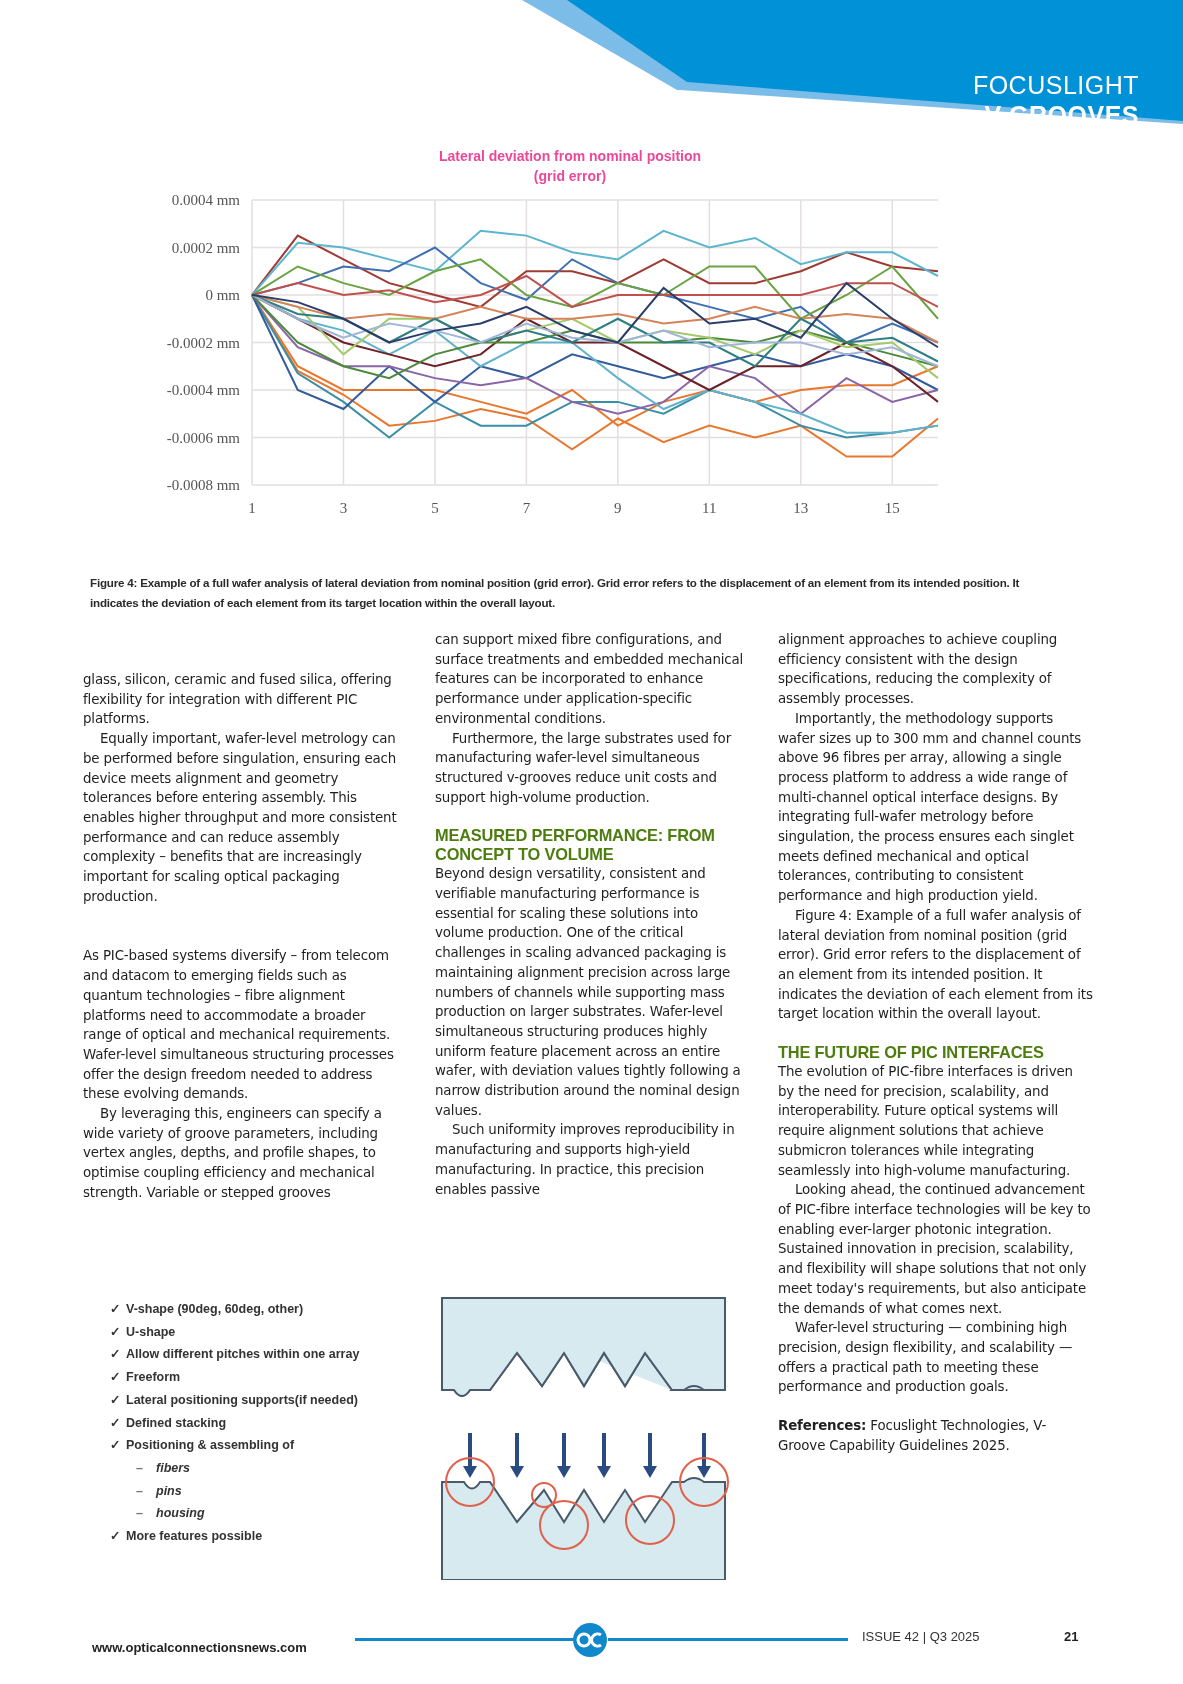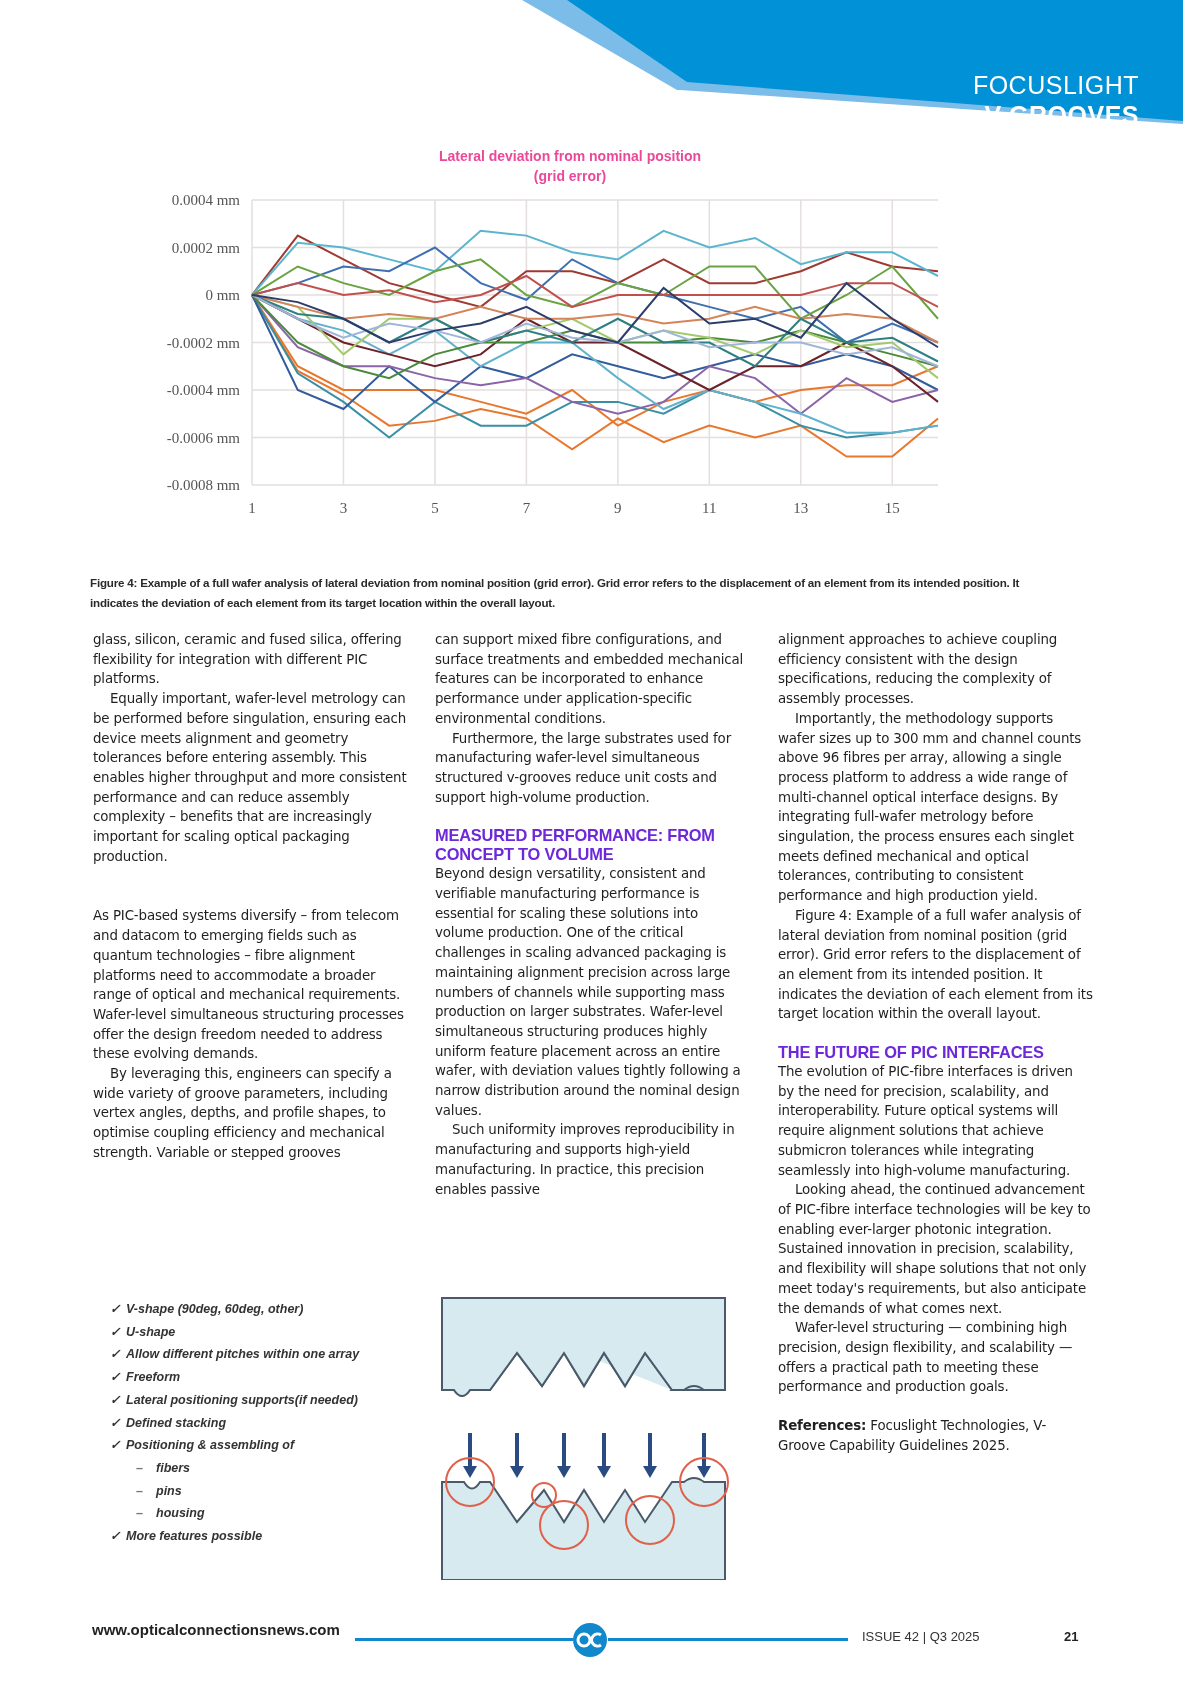--- a/index.html
+++ b/index.html
@@ -14,41 +14,41 @@
   #chart-wrap { position: absolute; left: 120px; top: 140px; width: 900px; height: 420px; }
   #chart-title { position: absolute; left: 0; top: 6px; width: 900px; text-align: center;
     font-family: "Liberation Sans", sans-serif; font-weight: 700; font-size: 14px; line-height: 20px; color: #ec4899; }
   #chart-svg { position: absolute; left: 0; top: 0; }
   .tick-label { font-family: "Liberation Serif", serif; font-size: 15px; fill: #555; }
 
   #figure-caption { position: absolute; left: 90px; top: 573px; width: 960px;
     font-family: "Liberation Sans", sans-serif; font-weight: 700; font-size: 11.6px; line-height: 20px; color: #2a2a2a; letter-spacing: -0.2px; }
 
   .col { position: absolute; top: 630px; width: 320px; font-size: 13.4px; line-height: 19.7px; color: #1f1f1f; letter-spacing: -0.15px; }
-  #col1 { left: 93px; }
+  #col1 { left: 83px; margin-top: 40px; }
   #col2 { left: 435px; width: 315px; }
   #col3 { left: 778px; width: 315px; }
   .col p { margin: 0; }
   .col p.indent { text-indent: 17px; }
-  .col h2 { font-family: "Liberation Sans", sans-serif; font-weight: 700; color: #6d28d9; font-size: 16.4px; line-height: 19px; letter-spacing: -0.2px; }
+  .col h2 { font-family: "Liberation Sans", sans-serif; font-weight: 700; color: #4d7c0f; font-size: 16.4px; line-height: 19px; letter-spacing: -0.2px; }
   .gap-lg { height: 40px; }
   .gap-md { height: 19px; }
   .refs b { font-weight: 700; }
 
   #features-list { position: absolute; left: 110px; top: 1298px; width: 330px;
     font-family: "Liberation Sans", sans-serif; font-size: 12.5px; line-height: 22.7px; color: #333; font-weight: 700; }
-  #features-list li { list-style: none; font-style: italic; }
+  #features-list li { list-style: none; }
   #features-list li .chk { display: inline-block; width: 16px; color: #333; }
   #features-list li.sub { padding-left: 26px; font-style: italic; }
   #features-list li.sub .dash { display: inline-block; width: 20px; font-style: normal; color: #777; }
 
   #groove-diagram { position: absolute; left: 432px; top: 1290px; width: 300px; height: 290px; }
 
   #footer { position: absolute; left: 0; top: 1620px; width: 1183px; height: 40px; }
-  #footer-url { position: absolute; left: 92px; top: 1px; font-family: "Liberation Sans", sans-serif; font-size: 15px; font-weight: 700; color: #222; }
+  #footer-url { position: absolute; left: 92px; top: 20px; font-family: "Liberation Sans", sans-serif; font-size: 13px; font-weight: 700; color: #222; }
   #footer-line-left { position: absolute; left: 355px; top: 18px; width: 218px; height: 3px; background: #1187cc; }
   #footer-line-right { position: absolute; left: 608px; top: 18px; width: 240px; height: 3px; background: #1187cc; }
   #footer-logo { position: absolute; left: 570px; top: 0px; width: 40px; height: 40px; }
   #footer-issue { position: absolute; left: 862px; top: 9px; font-family: "Liberation Sans", sans-serif; font-size: 13px; color: #333; }
   #footer-page { position: absolute; left: 1064px; top: 9px; font-family: "Liberation Sans", sans-serif; font-size: 13px; font-weight: 700; color: #222; }
 </style>
 </head>
 <body>
 
 <svg id="header-banner" viewBox="0 0 1183 130" width="1183" height="130">

